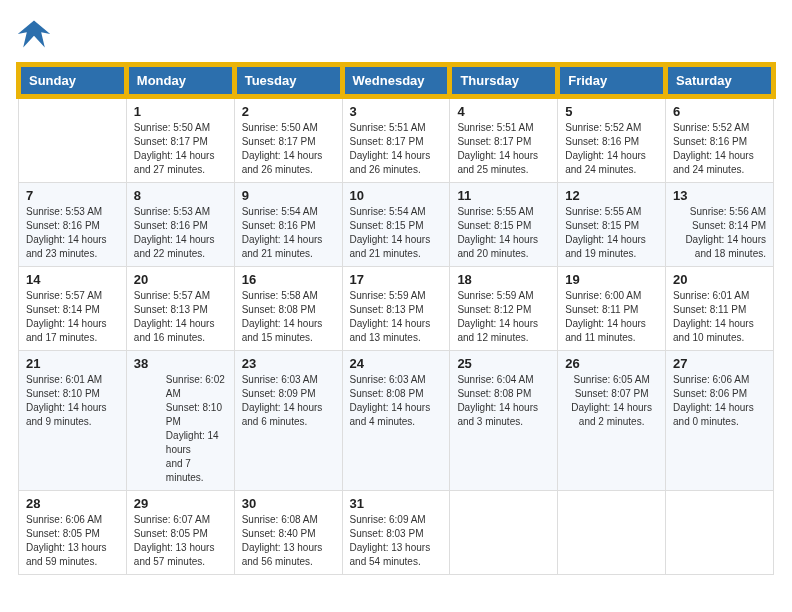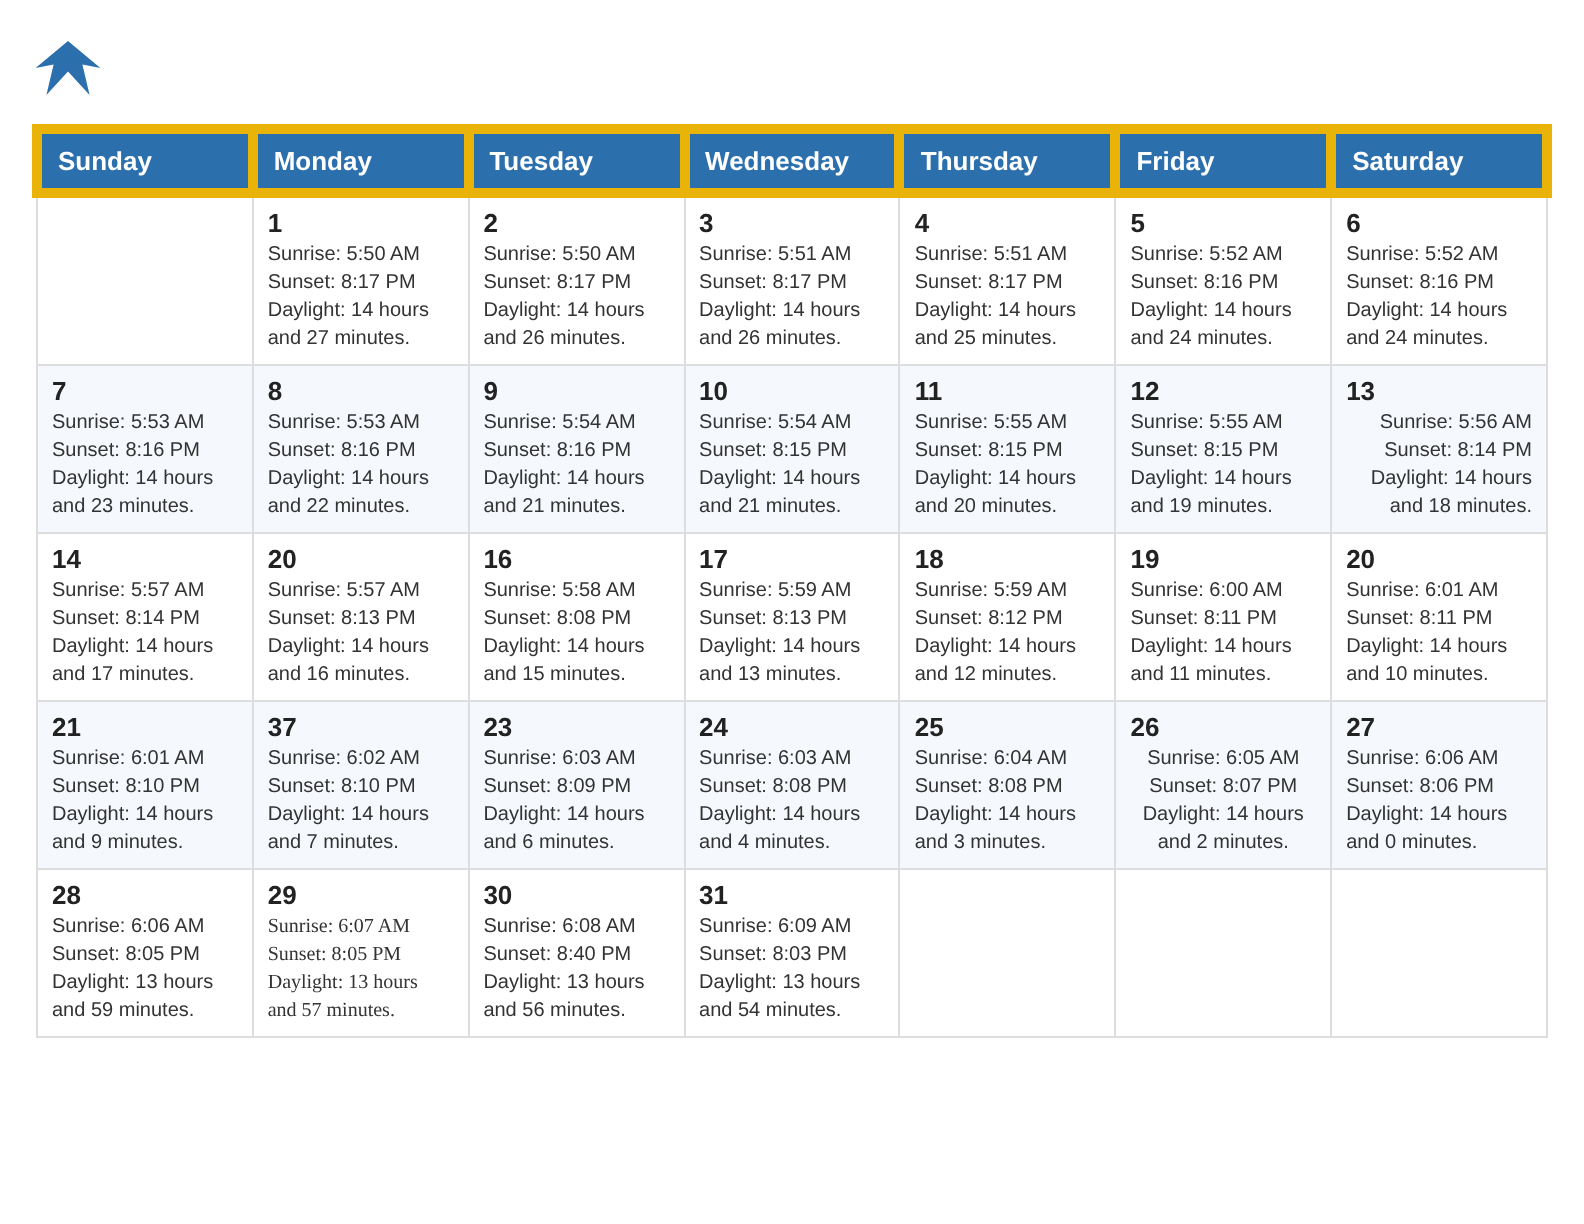--- a/index.html
+++ b/index.html
@@ -271,22 +271,22 @@
       </tr>
       <tr>
         <td>
           <div class="day-number">21</div>
           <div class="day-info" style="white-space: pre-line;">Sunrise: 6:01 AM
 Sunset: 8:10 PM
 Daylight: 14 hours
 and 9 minutes.</div>
         </td>
         <td>
-          <div class="day-number">37</div>
-          <div class="day-info" style="white-space: pre-line;">Sunrise: 6:02 AM
+          <div class="day-number">38</div>
+          <div class="day-info" style="white-space: pre-line; margin-left: 32px;">Sunrise: 6:02 AM
 Sunset: 8:10 PM
 Daylight: 14 hours
 and 7 minutes.</div>
         </td>
         <td>
           <div class="day-number">23</div>
           <div class="day-info" style="white-space: pre-line;">Sunrise: 6:03 AM
 Sunset: 8:09 PM
 Daylight: 14 hours
 and 6 minutes.</div>
@@ -323,21 +323,21 @@
       <tr>
         <td>
           <div class="day-number">28</div>
           <div class="day-info" style="white-space: pre-line;">Sunrise: 6:06 AM
 Sunset: 8:05 PM
 Daylight: 13 hours
 and 59 minutes.</div>
         </td>
         <td>
           <div class="day-number">29</div>
-          <div class="day-info" style="white-space: pre-line; font-family: Liberation Serif, serif;">Sunrise: 6:07 AM
+          <div class="day-info" style="white-space: pre-line;">Sunrise: 6:07 AM
 Sunset: 8:05 PM
 Daylight: 13 hours
 and 57 minutes.</div>
         </td>
         <td>
           <div class="day-number">30</div>
           <div class="day-info" style="white-space: pre-line;">Sunrise: 6:08 AM
 Sunset: 8:40 PM
 Daylight: 13 hours
 and 56 minutes.</div>

